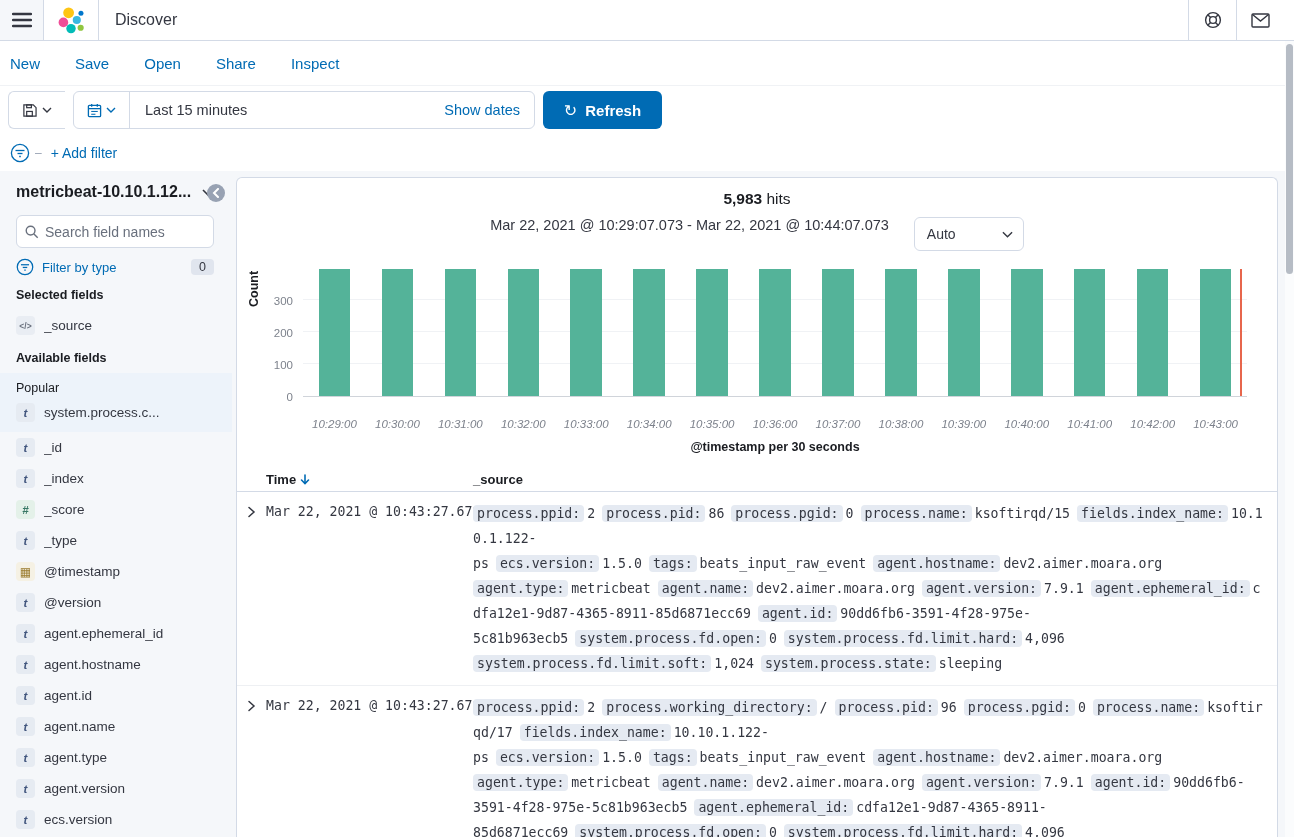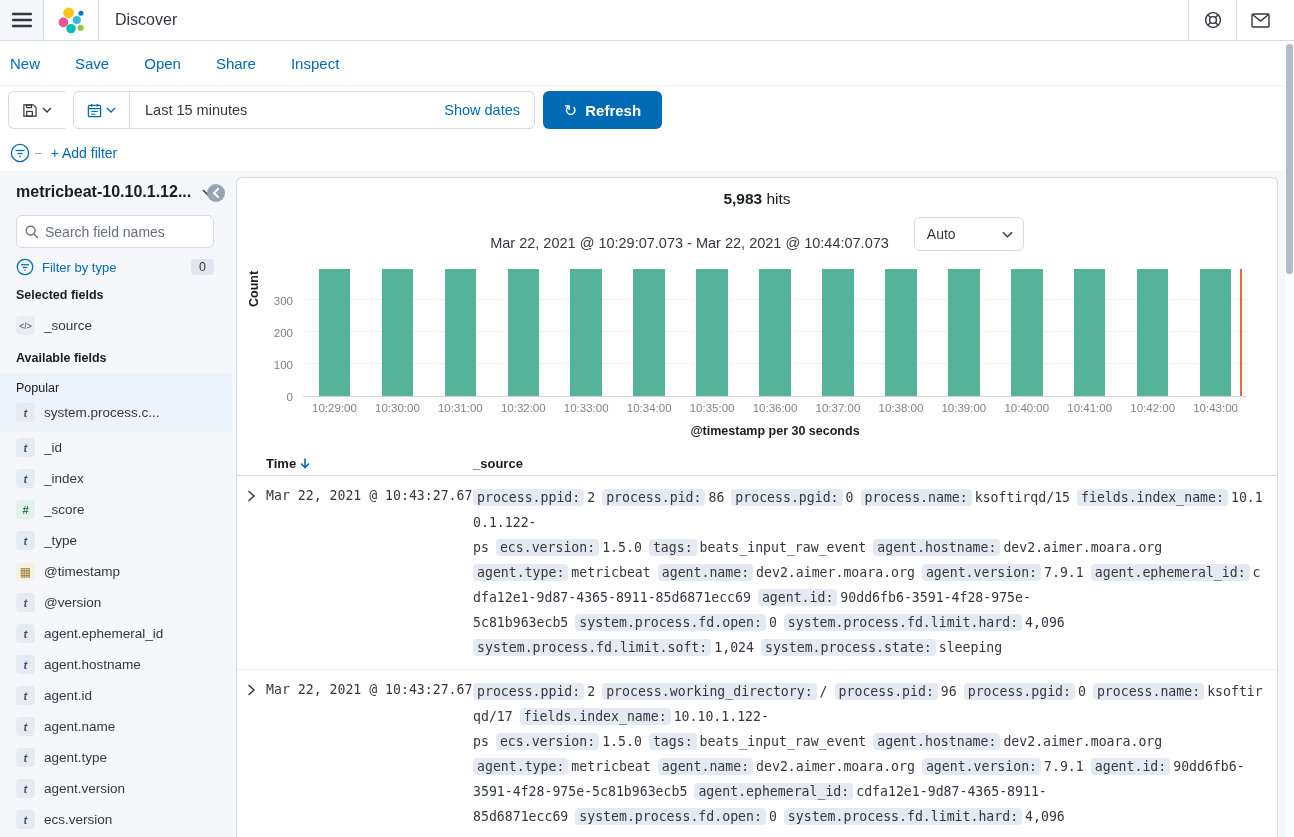--- a/index.html
+++ b/index.html
@@ -65,37 +65,37 @@
   .field-name { font-size:13.5px; color:#343741; white-space:nowrap; overflow:hidden; text-overflow:ellipsis; }
   .popular-block { background:#edf3fa; margin:8px -18px 0 -16px; padding:8px 18px 4px 16px; }
   .popular-label { font-size:12.5px; color:#1a1c21; margin-bottom:2px; }
 
   .collapse-btn { position:absolute; left:207px; top:13px; width:18px; height:18px; border-radius:50%; background:#98a2b3; display:flex; align-items:center; justify-content:center; cursor:pointer; z-index:5; }
 
   
   .main-panel { flex:1; margin:6px 16px 0 4px; background:#fff; border:1px solid #d3dae6; border-radius:6px 6px 0 0; border-bottom:none; padding-top:12px; overflow:hidden; position:relative; }
   .hits-line { text-align:center; font-size:15.5px; color:#1a1c21; }
   .hits-count { font-weight:700; }
-  .subtitle-row { display:flex; align-items:flex-end; justify-content:center; gap:25px; margin-top:9px; }
+  .subtitle-row { display:flex; align-items:flex-start; justify-content:center; gap:25px; margin-top:9px; }
   .subtitle-text { font-size:14.5px; color:#343741; }
   .interval-select { width:110px; height:34px; border:1px solid #d3dae6; border-radius:6px; display:flex; align-items:center; justify-content:space-between; padding:0 10px 0 12px; font-size:14px; cursor:pointer; background:#fff; }
 
   
   .chart-wrap { margin:18px 30px 0 10px; position:relative; }
   .chart-grid { display:flex; }
   .ylabel { position:absolute; left:0px; top:38px; transform:rotate(-90deg); transform-origin:left top; font-size:12.5px; font-weight:700; color:#1a1c21; }
   .yaxis { width:56px; position:relative; height:128px; flex-shrink:0; }
   .ytick { position:absolute; right:10px; transform:translateY(50%); font-size:11.5px; color:#7d828c; }
   .plot { flex:1; height:128px; position:relative; border-bottom:1px solid #d0d4da; }
   .gridline { position:absolute; left:0; right:0; height:1px; background:#f0f2f5; }
   .bars { position:absolute; left:0; right:0; top:0; bottom:0; display:flex; }
   .bar-slot { flex:1; display:flex; align-items:flex-end; justify-content:center; }
   .bar { width:50%; background:#54b399; cursor:pointer; }
   .now-line { position:absolute; right:5px; top:0; bottom:0; width:2px; background:#e7664c; }
-  .xticks { display:flex; margin-left:56px; margin-top:5px; }
+  .xticks { display:flex; margin-left:56px; margin-top:21px;font-style:italic; }
   .xtick { flex:1; text-align:center; font-size:11.5px; color:#7d828c; }
   .xlabel { text-align:center; margin:10px 0 0 56px; font-size:12.5px; font-weight:700; color:#1a1c21; }
 
   
   .doc-table { margin-top:13px; }
   .thead { display:flex; align-items:center; height:25px; border-bottom:1px solid #d3dae6; font-size:13px; font-weight:700; color:#1a1c21; }
   .th-spacer { width:29px; }
   .th-time { width:207px; display:flex; align-items:center; gap:4px; cursor:pointer; }
   .th-source { flex:1; }
   .trow { display:flex; border-bottom:1px solid #eef0f3; padding:9px 14px 9px 0; }

